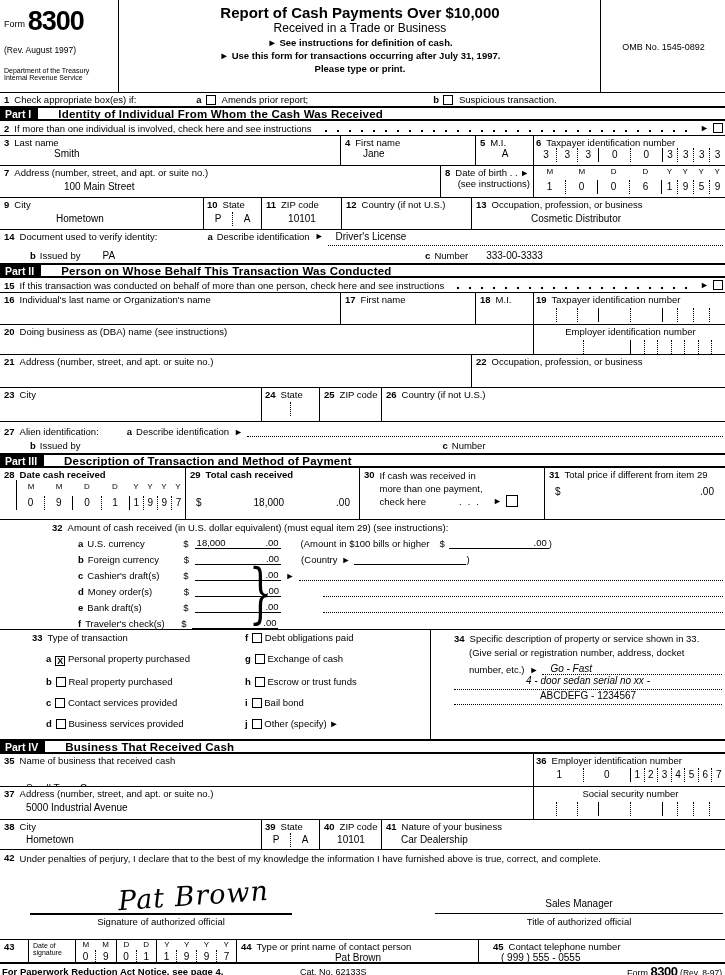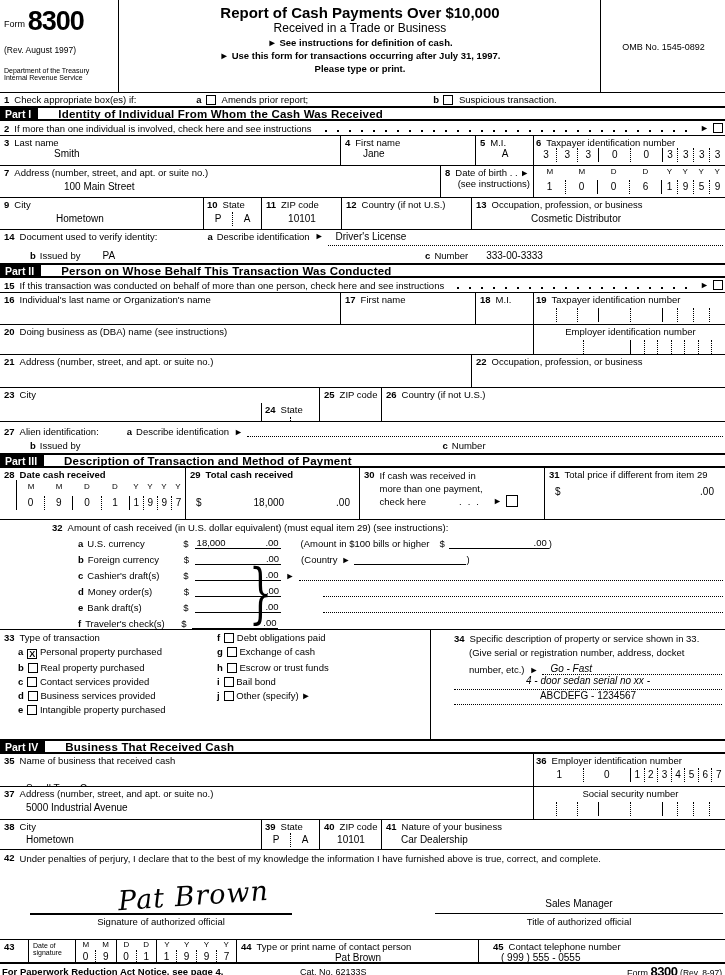--- a/index.html
+++ b/index.html
@@ -317,21 +317,21 @@
       <div class="lab"><span class="num">22</span><span>Occupation, profession, or business</span></div>
       <div class="val"></div>
     </div>
   </div>
 
   <div class="r" style="height:34px;">
     <div class="c" style="width:261px;">
       <div class="lab"><span class="num">23</span><span>City</span></div>
       <div class="val"></div>
     </div>
-    <div class="c" style="width:58px;padding:1px 0 0 0;margin-top:15px;">
+    <div class="c" style="width:58px;padding:1px 0 0 0;">
       <div class="lab" style="padding-left:3px;"><span class="num">24</span><span>State</span></div>
       <div class="digits" style="margin-top:2px;">
           <span class="dg">
             <span class="dc">&nbsp;</span>
             <span class="dc">&nbsp;</span>
           </span>
         </div>
     </div>
     <div class="c" style="width:62px;">
       <div class="lab"><span class="num">25</span><span>ZIP code</span></div>
@@ -511,21 +511,21 @@
       <span class="amt-box" style="justify-content:flex-end;">
           <span>.00</span>
         </span>
     </div>
 
     <span class="brace">}</span>
   </div>
 
   <div class="r" style="height:110px;">
     <div class="c" style="width:430px;padding-top:2px;">
-      <div style="display:grid;grid-template-columns:213px 1fr;row-gap:3px;">
+      <div style="display:grid;grid-template-columns:213px 1fr;row-gap:10px;margin-left:28px;">
         <div><span class="num">33</span><span class="lab">Type of transaction</span></div>
         <div><span class="ltr">f</span><span class="cbx"></span> <span class="lab">Debt obligations paid</span></div>
 
         <div style="padding-left:14px;"><span class="ltr">a</span><span class="cbx">X</span> <span class="lab">Personal property purchased</span></div>
         <div><span class="ltr">g</span><span class="cbx"></span> <span class="lab">Exchange of cash</span></div>
 
         <div style="padding-left:14px;"><span class="ltr">b</span><span class="cbx"></span> <span class="lab">Real property purchased</span></div>
         <div><span class="ltr">h</span><span class="cbx"></span> <span class="lab">Escrow or trust funds</span></div>
 
         <div style="padding-left:14px;"><span class="ltr">c</span><span class="cbx"></span> <span class="lab">Contact services provided</span></div>

